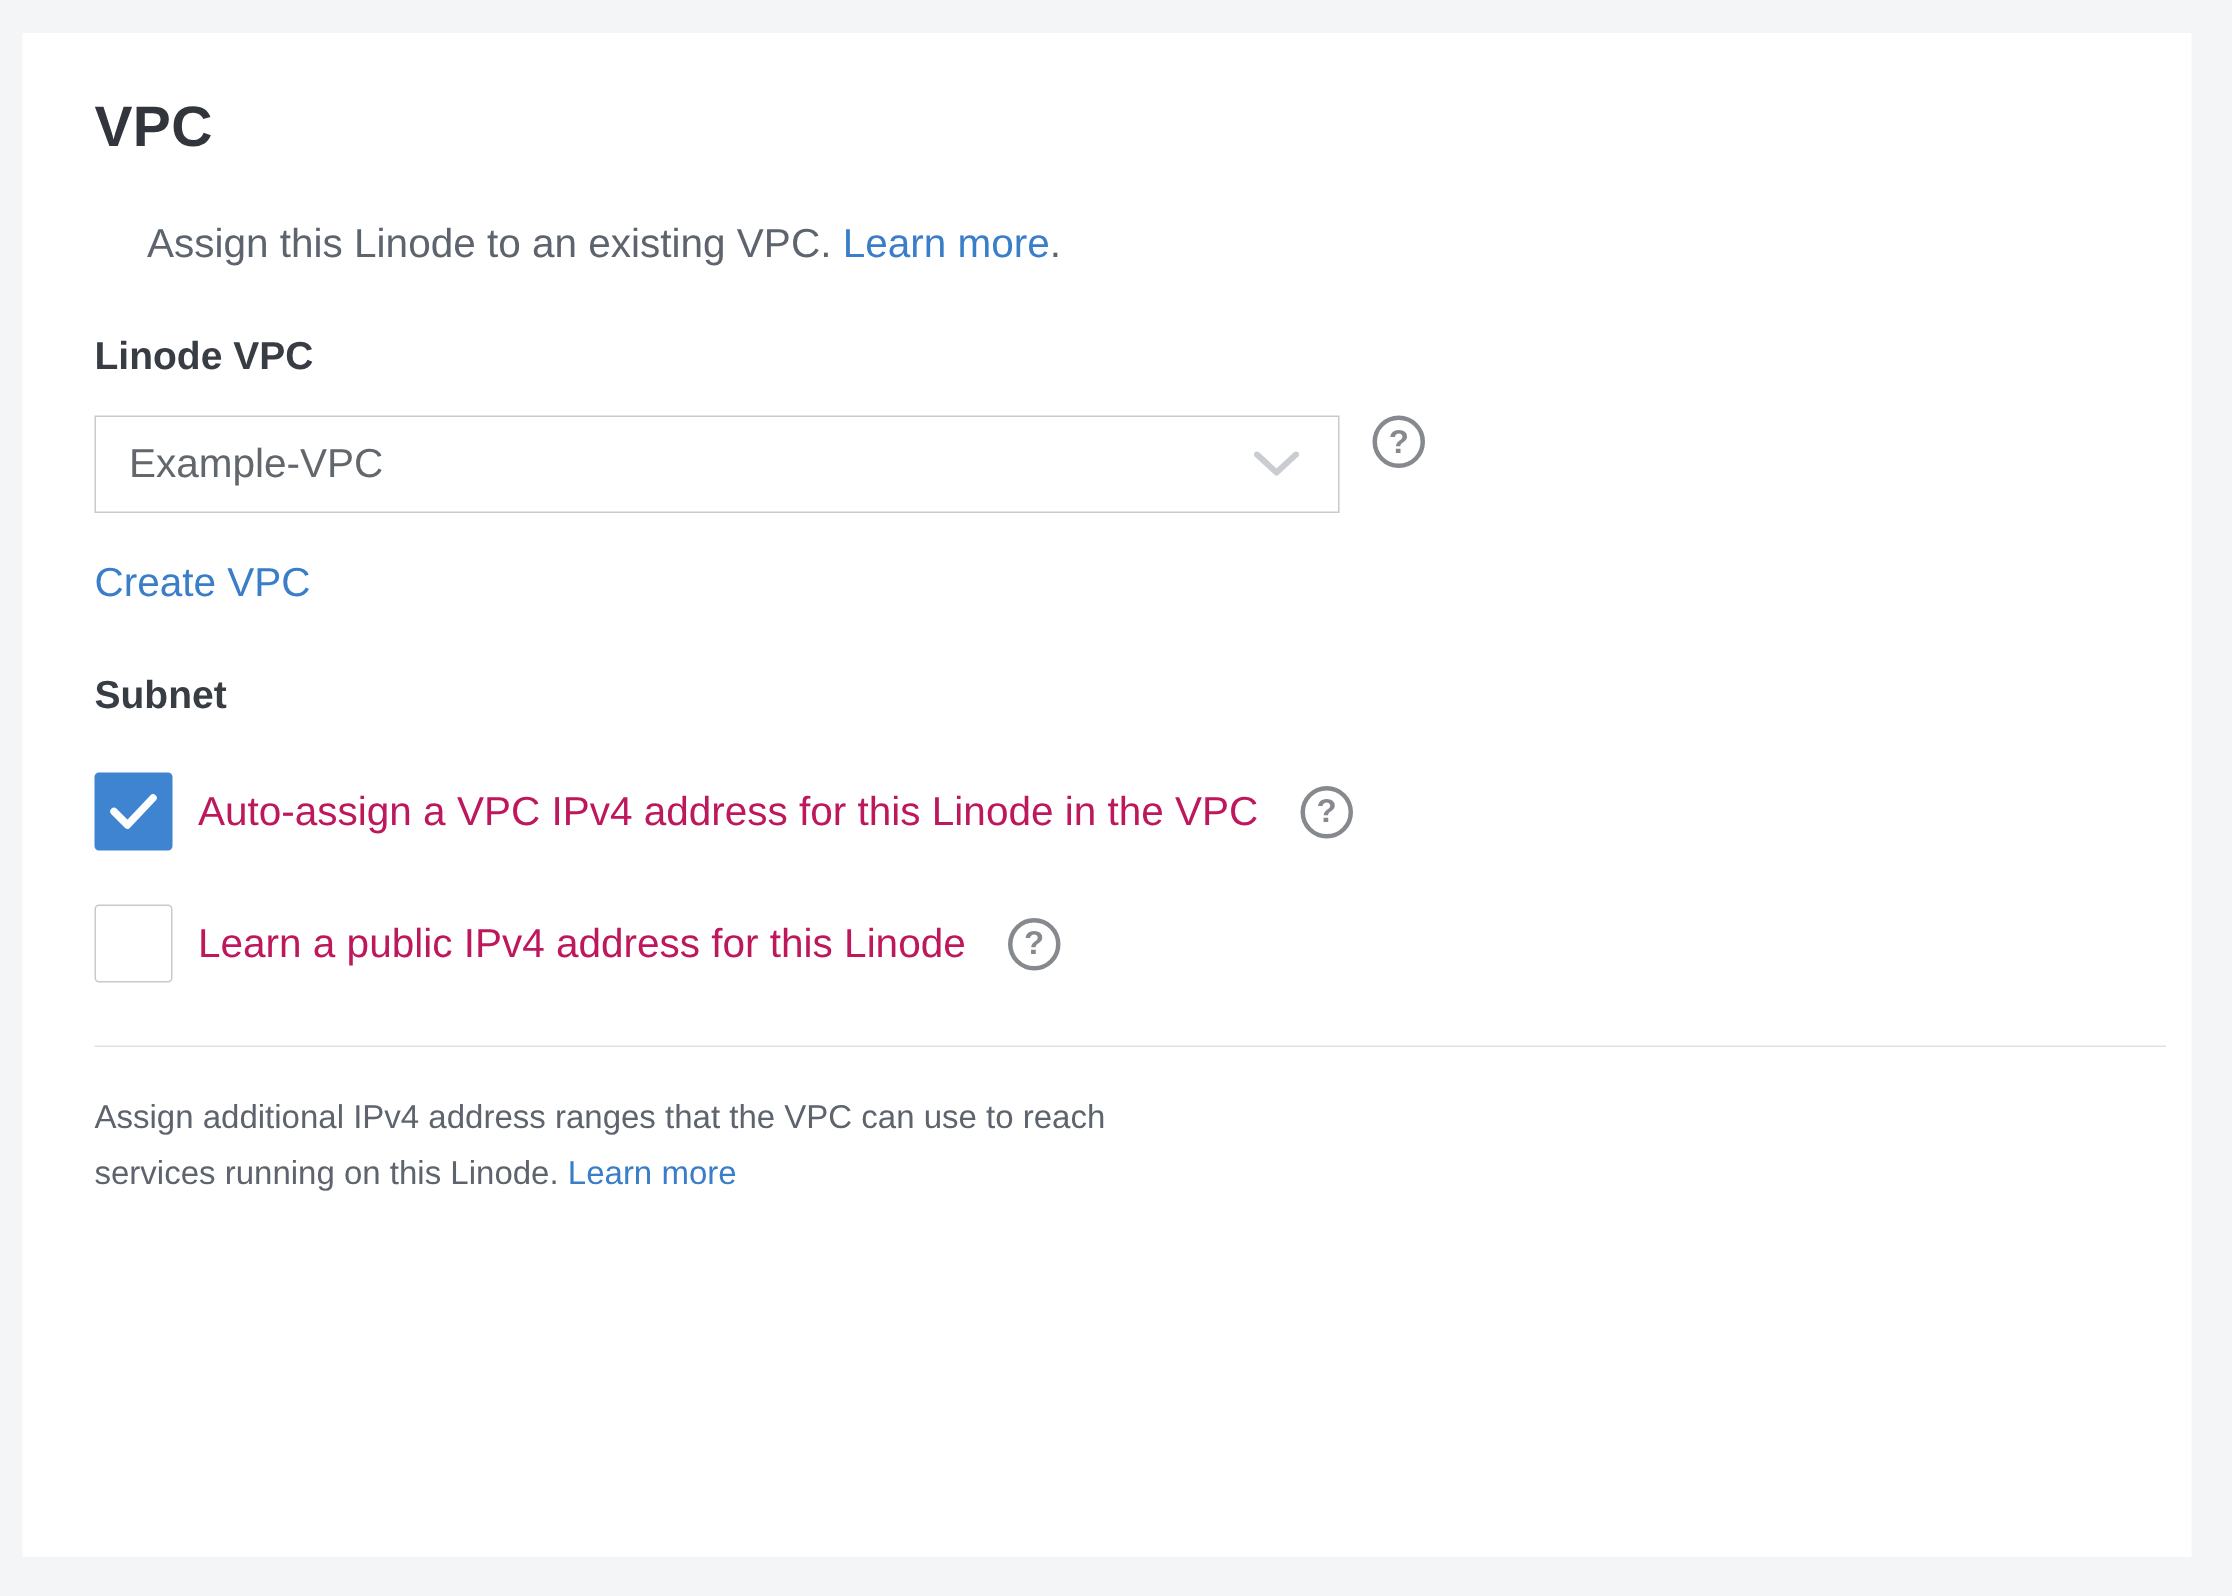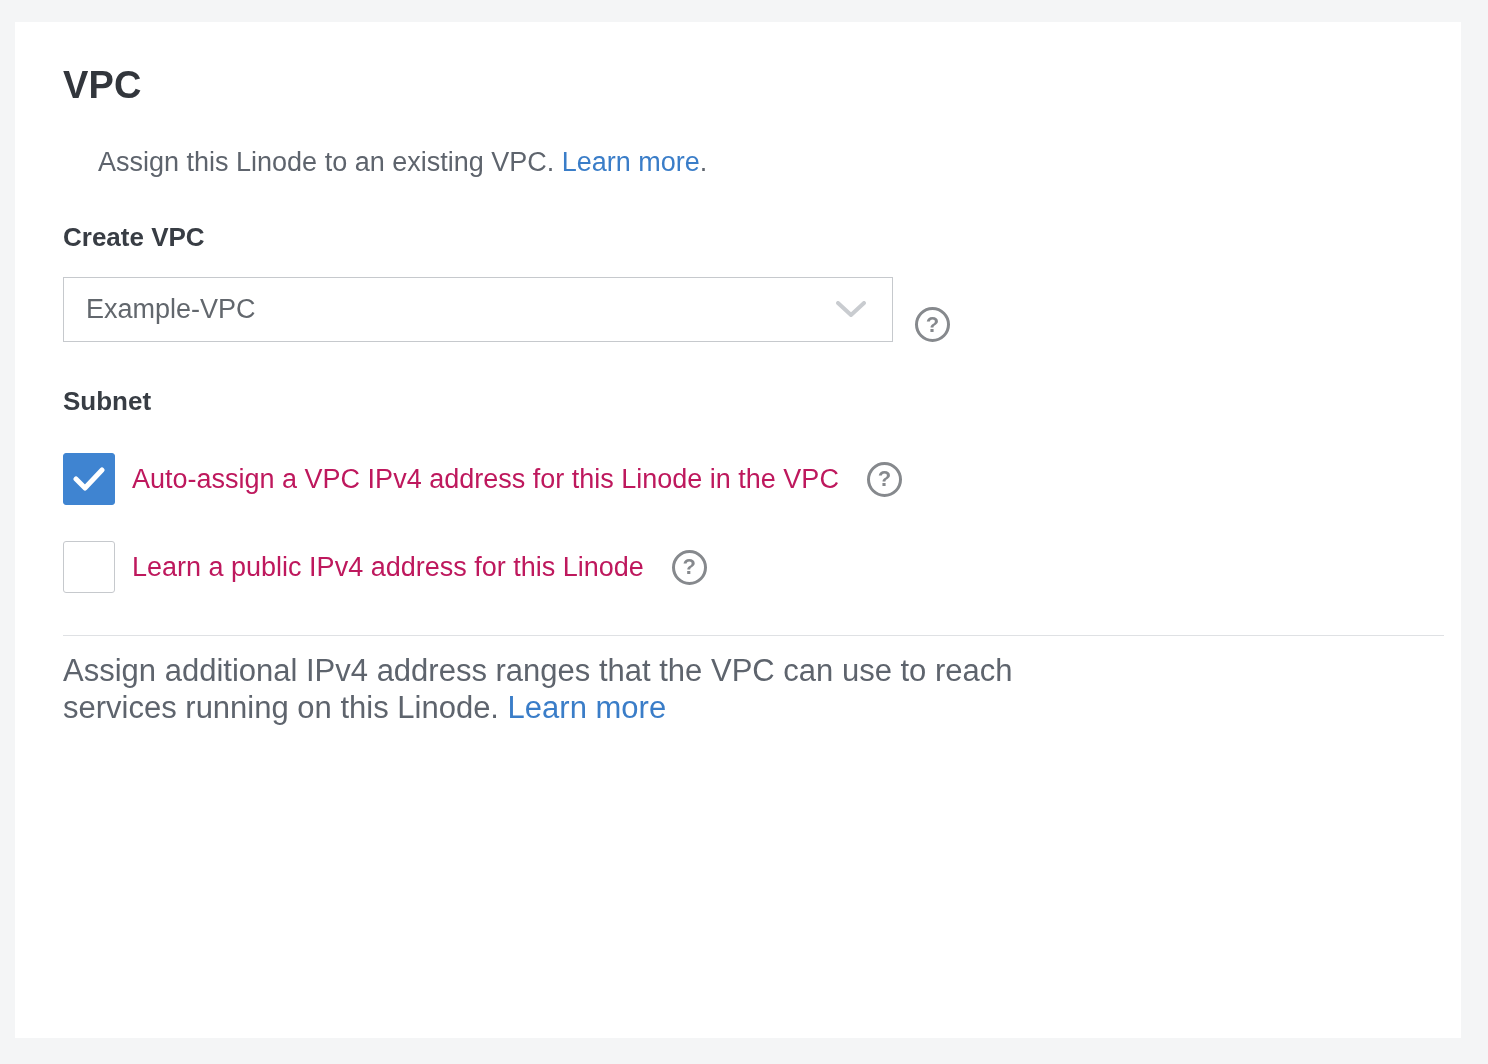--- a/index.html
+++ b/index.html
@@ -40,21 +40,21 @@
   }
   .field-label {
     margin-top: 44px;
     font-size: 26px;
     font-weight: 700;
     color: #383d44;
   }
   .select-row {
     margin-top: 24px;
     display: flex;
-    align-items: flex-end;
+    align-items: flex-start;
   }
   .select {
     width: 830px;
     height: 65px;
     box-sizing: border-box;
     background: #ffffff;
     border: 1px solid #c6c9cd;
     display: flex;
     align-items: center;
     justify-content: space-between;
@@ -125,55 +125,58 @@
     border-top: 1px solid #dfe1e4;
     margin: 42px -31px 0 0;
   }
   .h2 {
     margin-top: 38px;
     font-size: 27px;
     font-weight: 700;
     color: #383d44;
   }
   .description {
-    margin-top: 16px;
-    font-size: 31px;
+    margin-top: 28px;
+    font-size: 22px;
     color: #5e646d;
     line-height: 37px;
   }
   .add-range-row {
     margin-top: 42px;
     font-size: 27px;
   }
 </style>
 </head>
 <body>
 
 <div class="card">
 
   <div class="h1">VPC</div>
 
   <div class="subtitle"><span>Assign this Linode to an existing VPC.</span>
     <a class="link">Learn more</a><span>.</span>
   </div>
 
-  <div class="field-label">Create VPC</div>
+  <div class="field-label">Linode VPC</div>
 
   <div class="select-row">
     <div class="select">
       <span class="value">Example-VPC</span>
       <svg class="chevron" width="30" height="17" viewBox="0 0 30 17">
         <polyline points="2,2 15,14 28,2" fill="none" stroke="#c9ccd0" stroke-width="4" stroke-linecap="round" stroke-linejoin="round"></polyline>
       </svg>
     </div>
     <div class="help-circle">
       <span>?</span>
     </div>
   </div>
 
+  <div class="inline-link-row">
+    <a class="link">Create VPC</a>
+  </div>
 
   <div class="field-label">Subnet</div>
 
 
   <div class="checkbox-row">
     <div class="checkbox checked">
       <svg width="32" height="26" viewBox="0 0 32 26">
         <polyline points="3,13 12,22 29,4" fill="none" stroke="#ffffff" stroke-width="5" stroke-linecap="round" stroke-linejoin="round"></polyline>
       </svg>
     </div>

